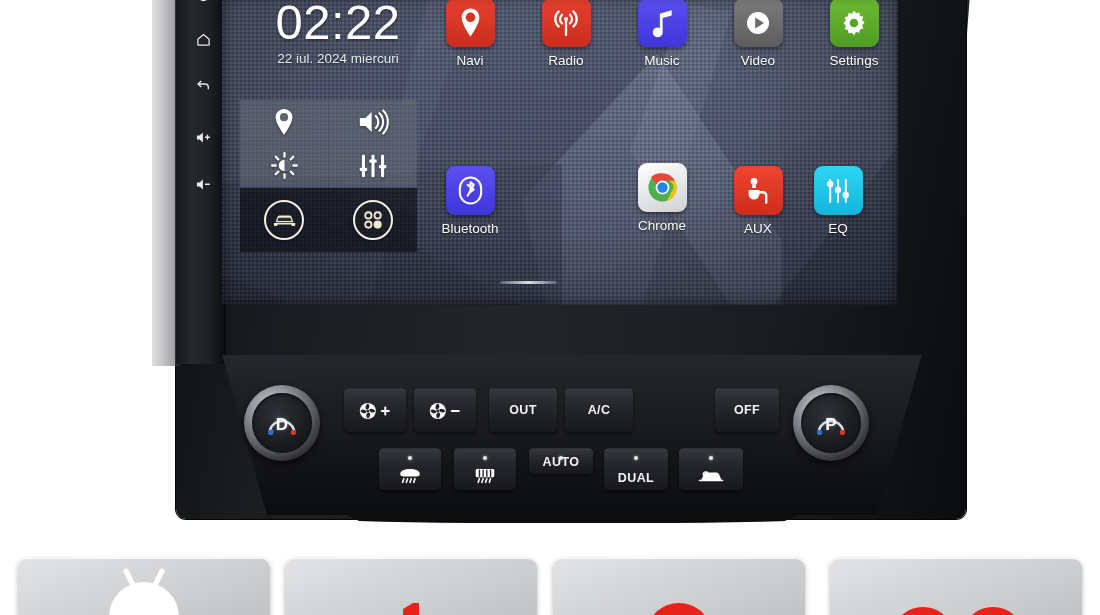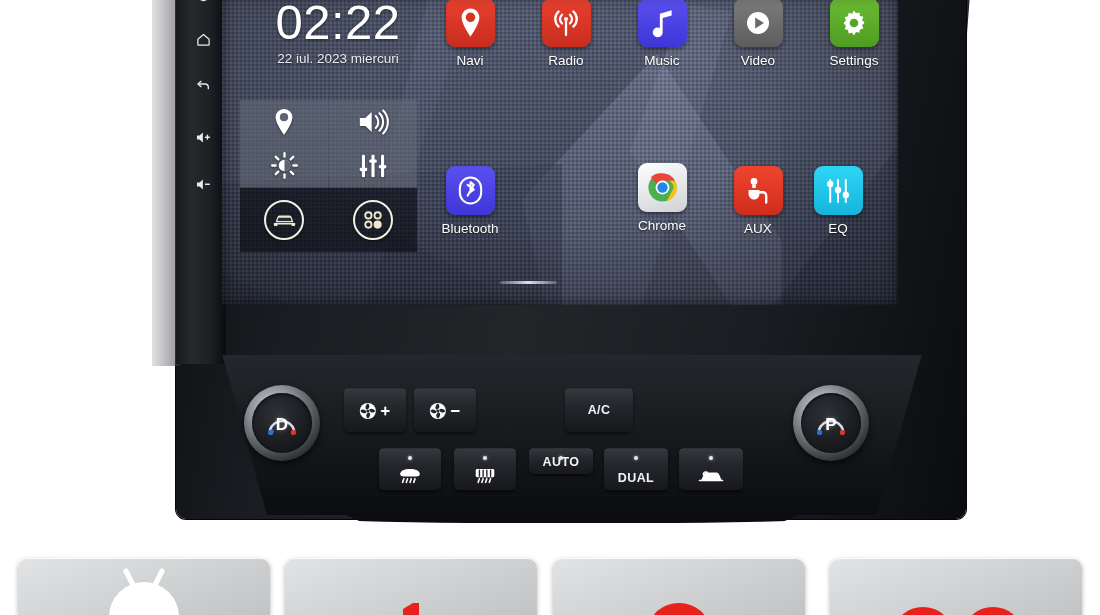--- a/index.html
+++ b/index.html
@@ -241,21 +241,21 @@
       <div class="facet" style="left:390px; top:-40px; width:300px; height:380px; background:linear-gradient(170deg,#7d86a0,#4b5369); clip-path:polygon(30% 0,100% 0,100% 46%,46% 100%,6% 52%); opacity:.50"></div>
       <div class="facet" style="left:300px; top:60px; width:260px; height:260px; background:linear-gradient(180deg,#848da8,#5a6178); clip-path:polygon(52% 0,100% 72%,100% 100%,10% 100%,0 56%); opacity:.42"></div>
       <div class="facet" style="left:560px; top:90px; width:200px; height:230px; background:linear-gradient(200deg,#565e74,#333950); clip-path:polygon(0 0,100% 26%,100% 100%,0 100%); opacity:.55"></div>
       <div class="facet" style="left:0px; top:170px; width:340px; height:160px; background:linear-gradient(190deg,#3d4357,#2b3042); clip-path:polygon(0 12%,100% 0,100% 100%,0 100%); opacity:.6"></div>
       <div class="wp-dots"></div>
       <div class="wp-vignette"></div>
     </div>
 
     <div class="clock-widget">
       <div class="clock-time">02:22</div>
-      <div class="clock-date">22 iul. 2023 miercuri</div>
+      <div class="clock-date">22 iul. 2024 miercuri</div>
     </div>
 
     <div class="tiles">
       <div class="tile">
         <svg width="24" height="28" viewBox="0 0 24 28" fill="#fff">
           <path d="M12 1C7.3 1 3.6 4.7 3.6 9.3 3.6 15.6 12 27 12 27s8.4-11.4 8.4-17.7C20.4 4.7 16.7 1 12 1z"></path>
           <circle cx="12" cy="9.2" r="4.1" fill="#5e6473"></circle>
         </svg>
       </div>
       <div class="tile">
@@ -464,22 +464,28 @@
     <svg width="34" height="20" viewBox="0 0 38 22" fill="#fff">
       <circle cx="11" cy="11" r="9" fill="#fff"></circle>
       <path d="M11 2.6c3 2.2 1.8 5.6-.6 6.6-2.4 1-3.2-4 .6-6.6z" fill="#24262b"></path>
       <path d="M19.4 11c-2.2 3-5.6 1.8-6.6-.6-1-2.4 4-3.2 6.6.6z" fill="#24262b"></path>
       <path d="M2.6 11c2.2-3 5.6-1.8 6.6.6 1 2.4-4 3.2-6.6-.6z" fill="#24262b"></path>
       <path d="M11 19.4c-3-2.2-1.8-5.6.6-6.6 2.4-1 3.2 4-.6 6.6z" fill="#24262b"></path>
       <circle cx="11" cy="11" r="1.7" fill="#24262b"></circle>
       <rect x="25.5" y="9.9" width="10" height="2.2" rx="1"></rect>
     </svg>
   </div>
+  <div class="cbtn" style="left:489px; top:388px; width:68px; height:44px">
+    <span class="txt">OUT</span>
+  </div>
   <div class="cbtn" style="left:565px; top:388px; width:68px; height:44px">
     <span class="txt">A/C</span>
+  </div>
+  <div class="cbtn" style="left:715px; top:388px; width:64px; height:44px">
+    <span class="txt">OFF</span>
   </div>
 
   <div class="cbtn lower" style="left:379px; top:448px; width:62px; height:42px">
     <span class="led"></span>
     <svg width="26" height="17" viewBox="0 0 28 18" fill="none" stroke="#fff" stroke-width="1.7" stroke-linecap="round">
       <path d="M3.4 7.4c0-3.3 4.7-5.4 10.6-5.4s10.6 2.1 10.6 5.4c0 2-2 2.6-4 2.6H7.4c-2 0-4-.6-4-2.6z" fill="#fff" stroke="none"></path>
       <path d="M7.4 12.4 6 16.4M11.4 12.4 10 16.4M15.4 12.4 14 16.4M19.4 12.4 18 16.4"></path>
     </svg>
   </div>
   <div class="cbtn lower" style="left:454px; top:448px; width:62px; height:42px">

